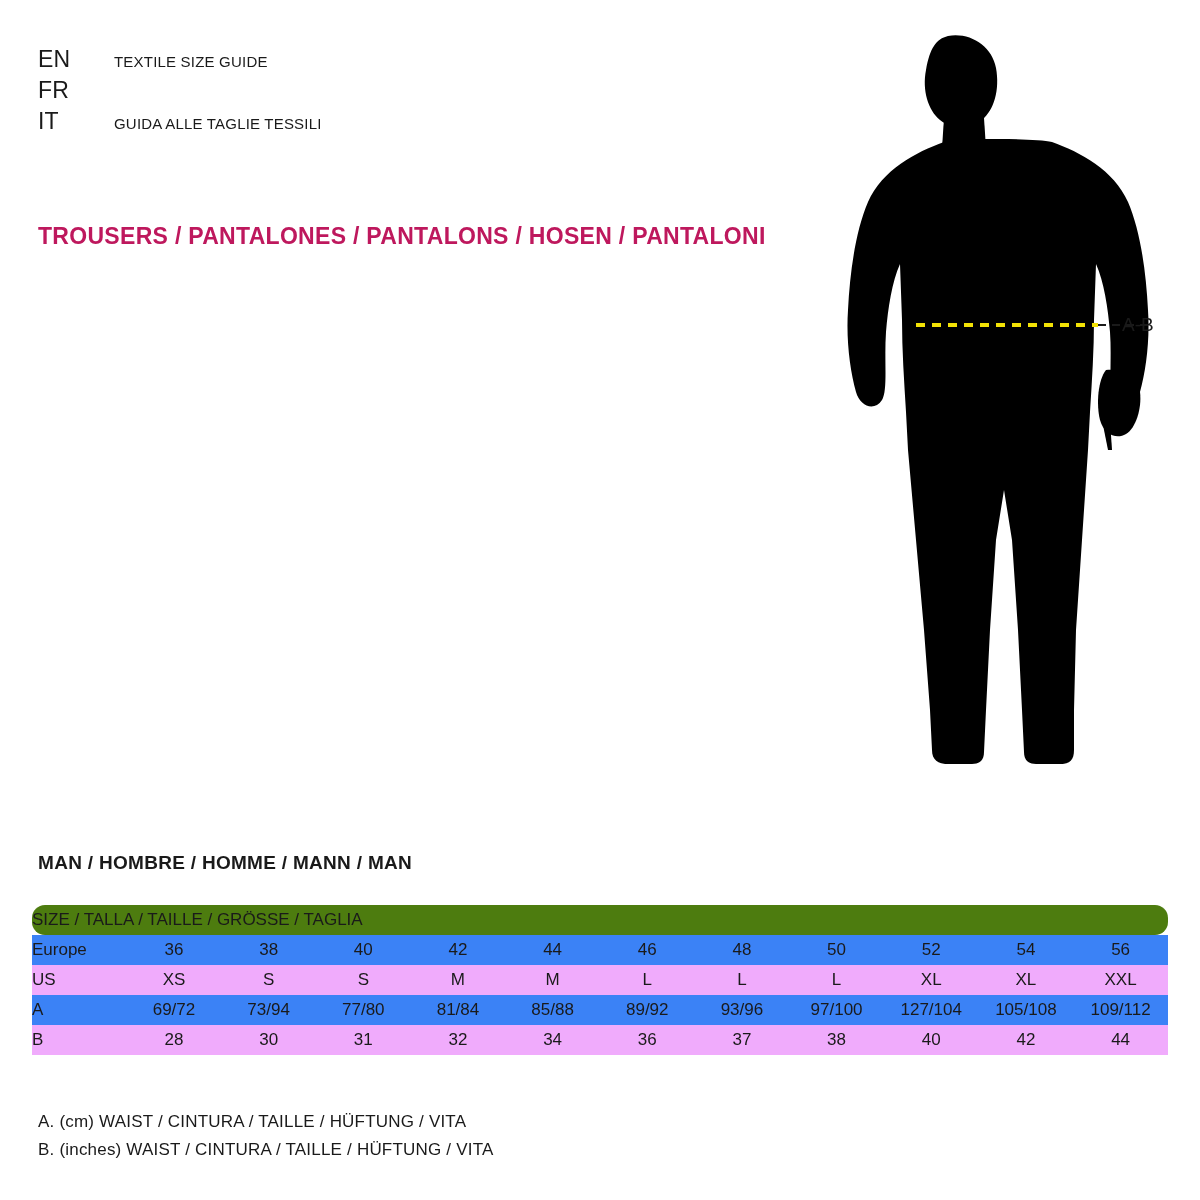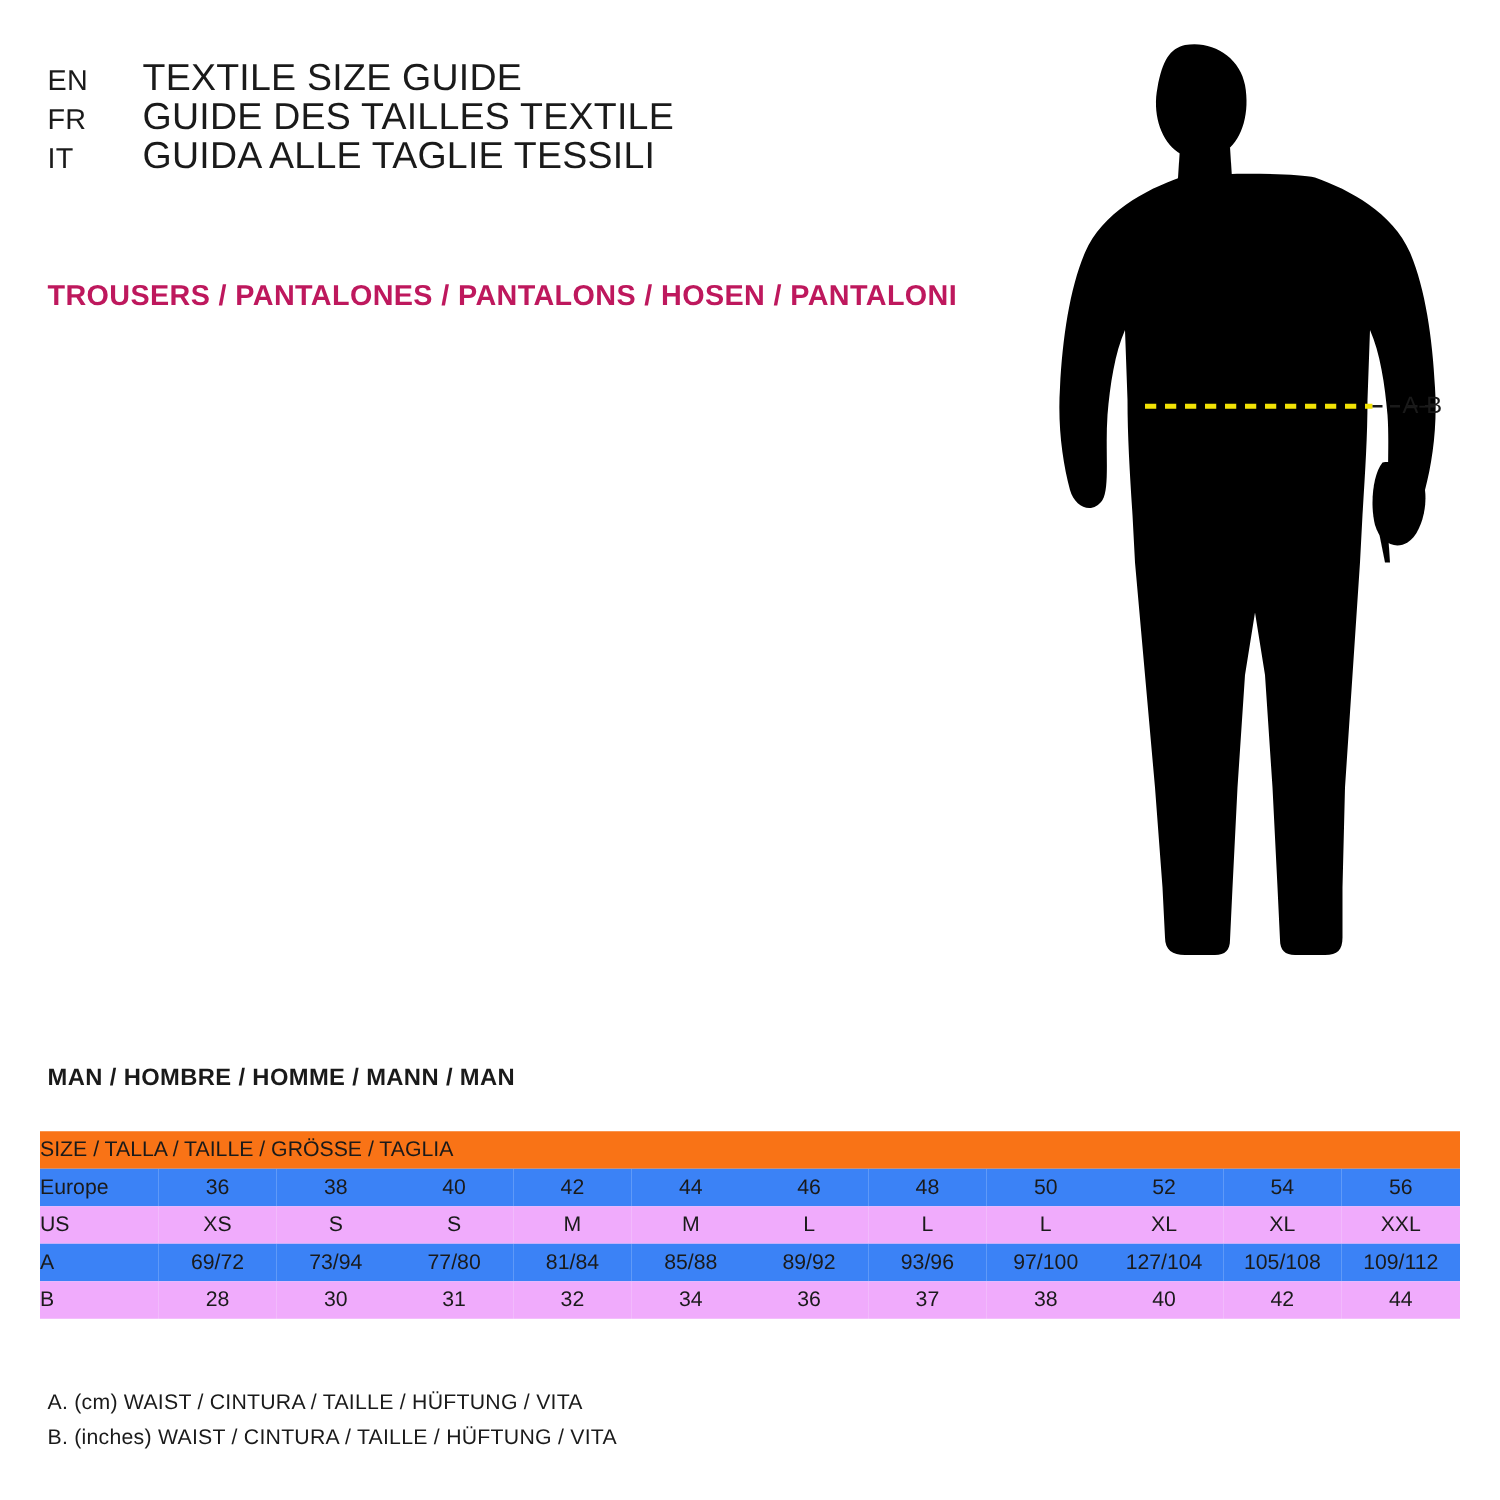--- a/index.html
+++ b/index.html
@@ -29,21 +29,21 @@
     align-items: baseline;
     height: 31px;
   }
   .lang-code {
     width: 76px;
     font-size: 23px;
     letter-spacing: 0.2px;
     color: #1a1a1a;
   }
   .lang-text {
-    font-size: 30px;
+    font-size: 15px;
     letter-spacing: 0.2px;
     color: #1a1a1a;
   }
   .garment-title {
     position: absolute;
     left: 38px;
     top: 223px;
     font-size: 23px;
     font-weight: bold;
     letter-spacing: 0.3px;
@@ -92,26 +92,27 @@
   }
   table.size-table th,
   table.size-table td {
     font-size: 17px;
     font-weight: normal;
     color: #1a1a1a;
     height: 30px;
     padding: 0;
   }
   .hdr-row th {
-    background: #f97316;
+    background: #4d7c0f;
     text-align: left;
     font-weight: bold;
     font-size: 17px;
     padding-left: 10px;
     height: 32px;
+    border-radius: 13px;
   }
   .row-label {
     text-align: left;
     padding-left: 10px;
     width: 170px;
   }
   .row-even td { background: #3b82f6; }
   .row-odd td { background: #f0abfc; }
   .val { text-align: center; }
 
@@ -132,21 +133,20 @@
 </head>
 <body>
 
 <div class="lang-block">
   <div class="lang-row">
     <span class="lang-code">EN</span>
     <span class="lang-text">TEXTILE SIZE GUIDE</span>
   </div>
   <div class="lang-row">
     <span class="lang-code">FR</span>
-    <span class="lang-text">GUIDE DES TAILLES TEXTILE</span>
   </div>
   <div class="lang-row">
     <span class="lang-code">IT</span>
     <span class="lang-text">GUIDA ALLE TAGLIE TESSILI</span>
   </div>
 </div>
 
 <div class="garment-title">TROUSERS / PANTALONES / PANTALONS / HOSEN / PANTALONI</div>
 
 <div class="figure-area">

